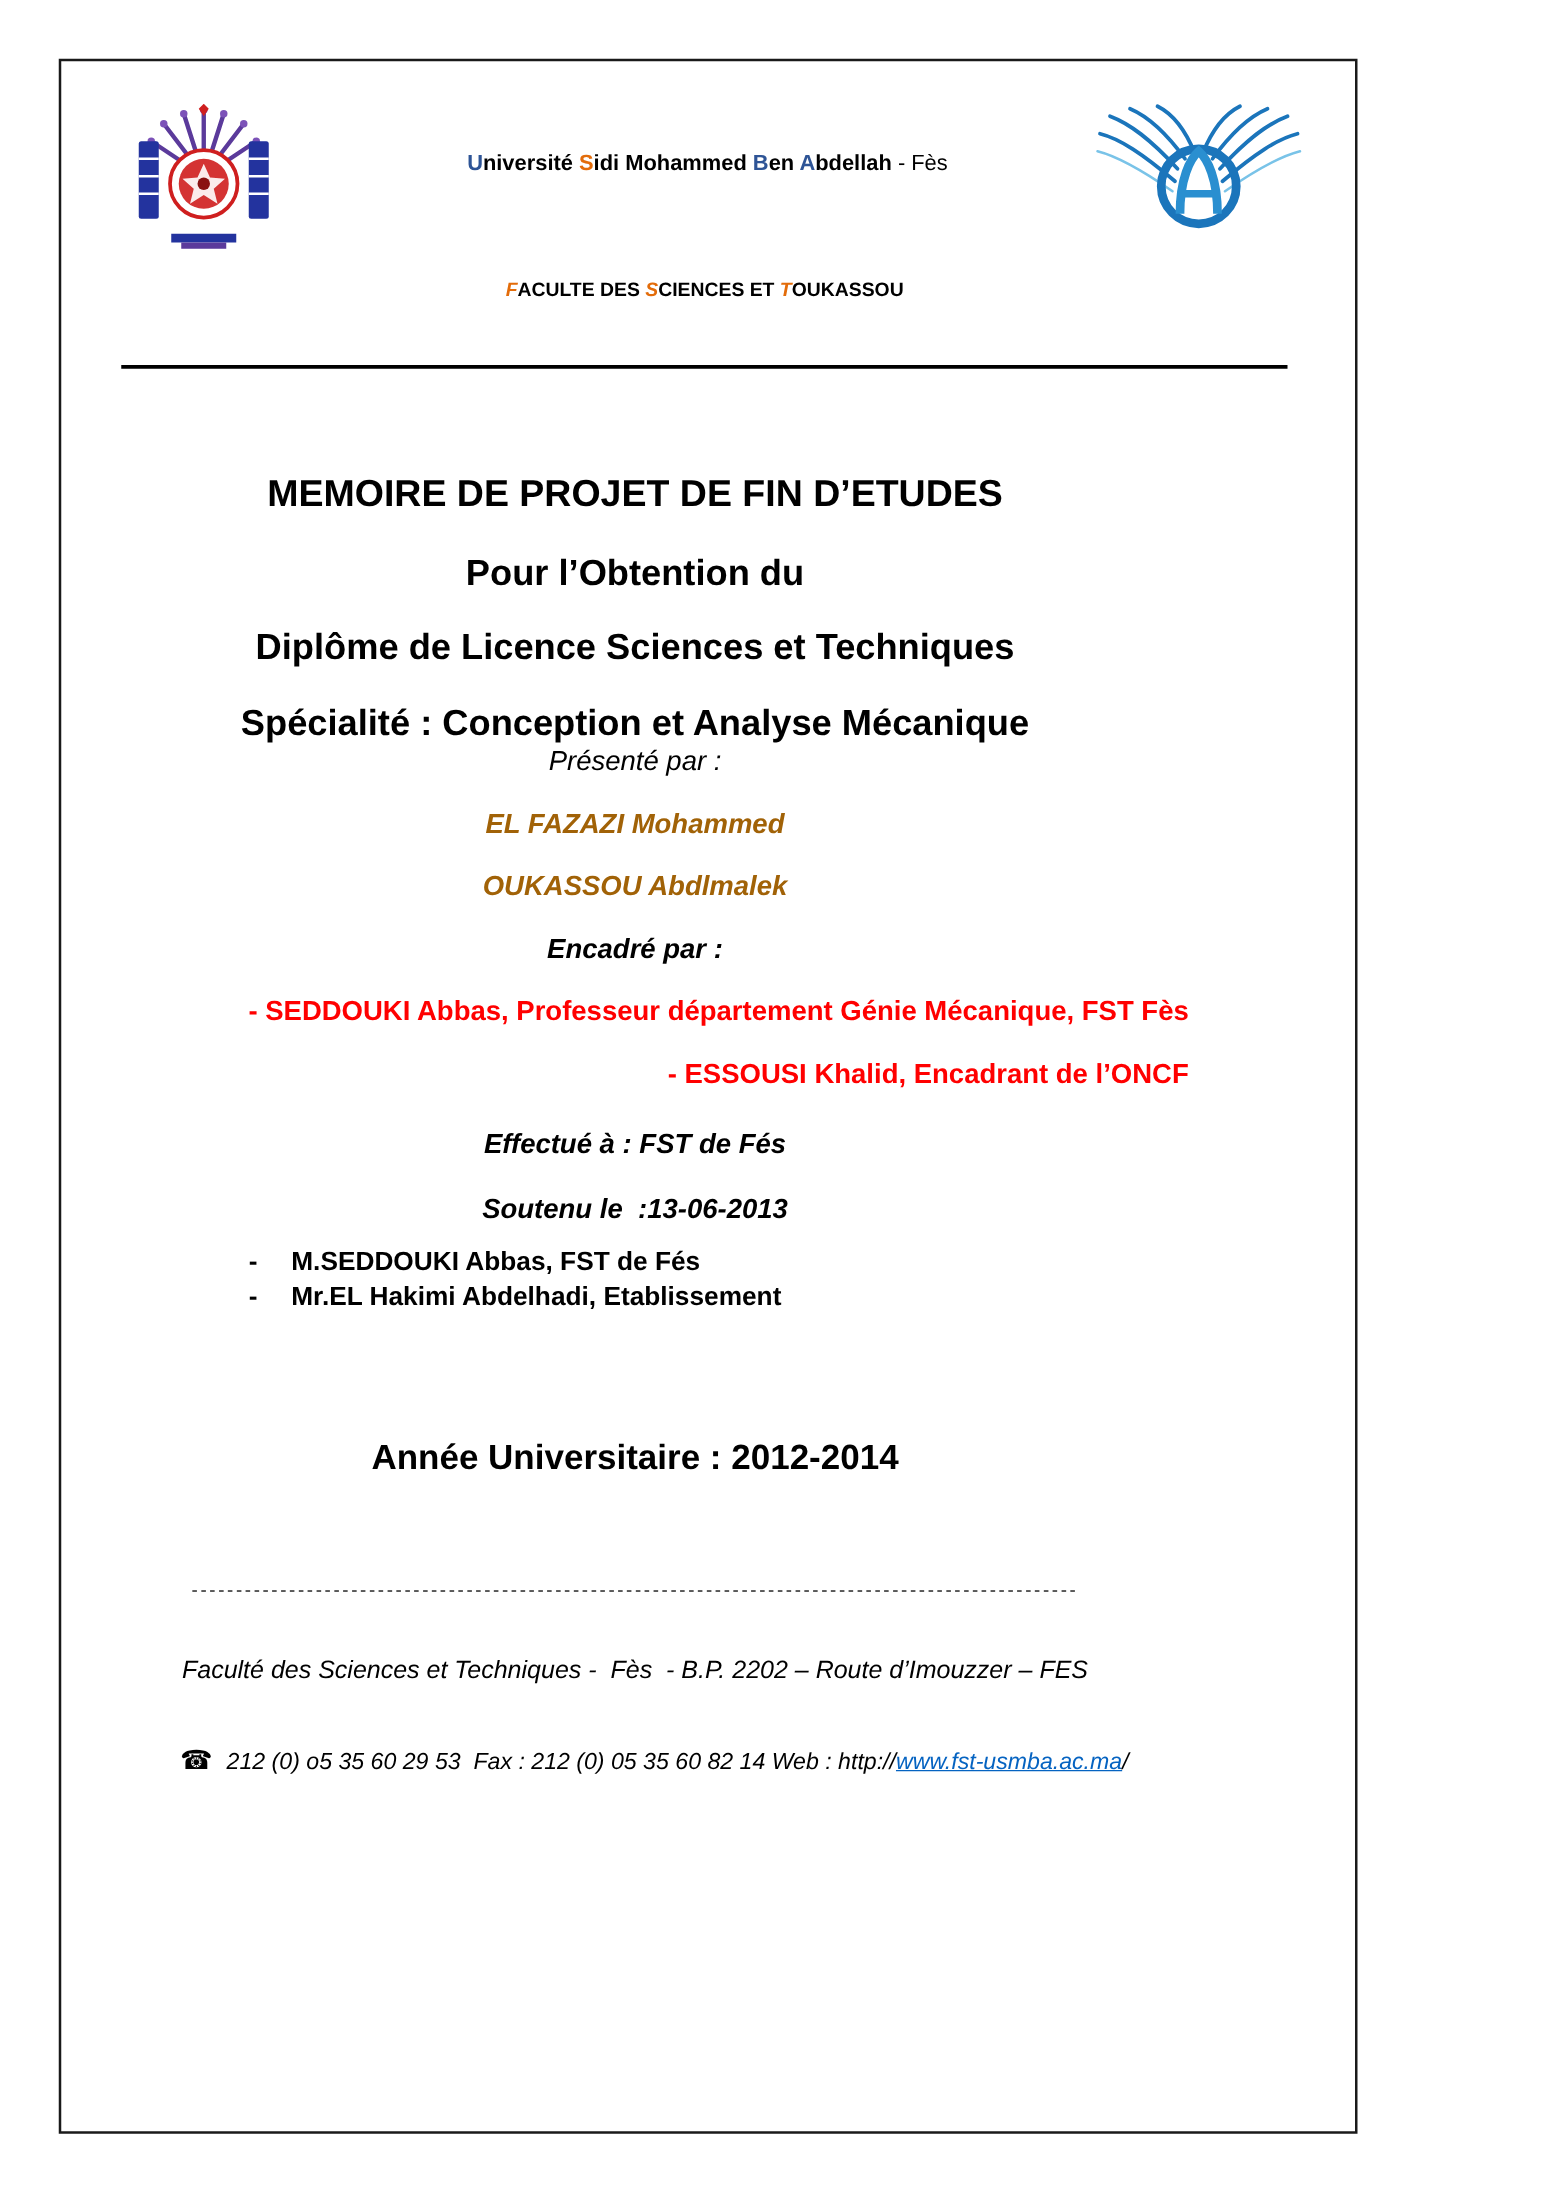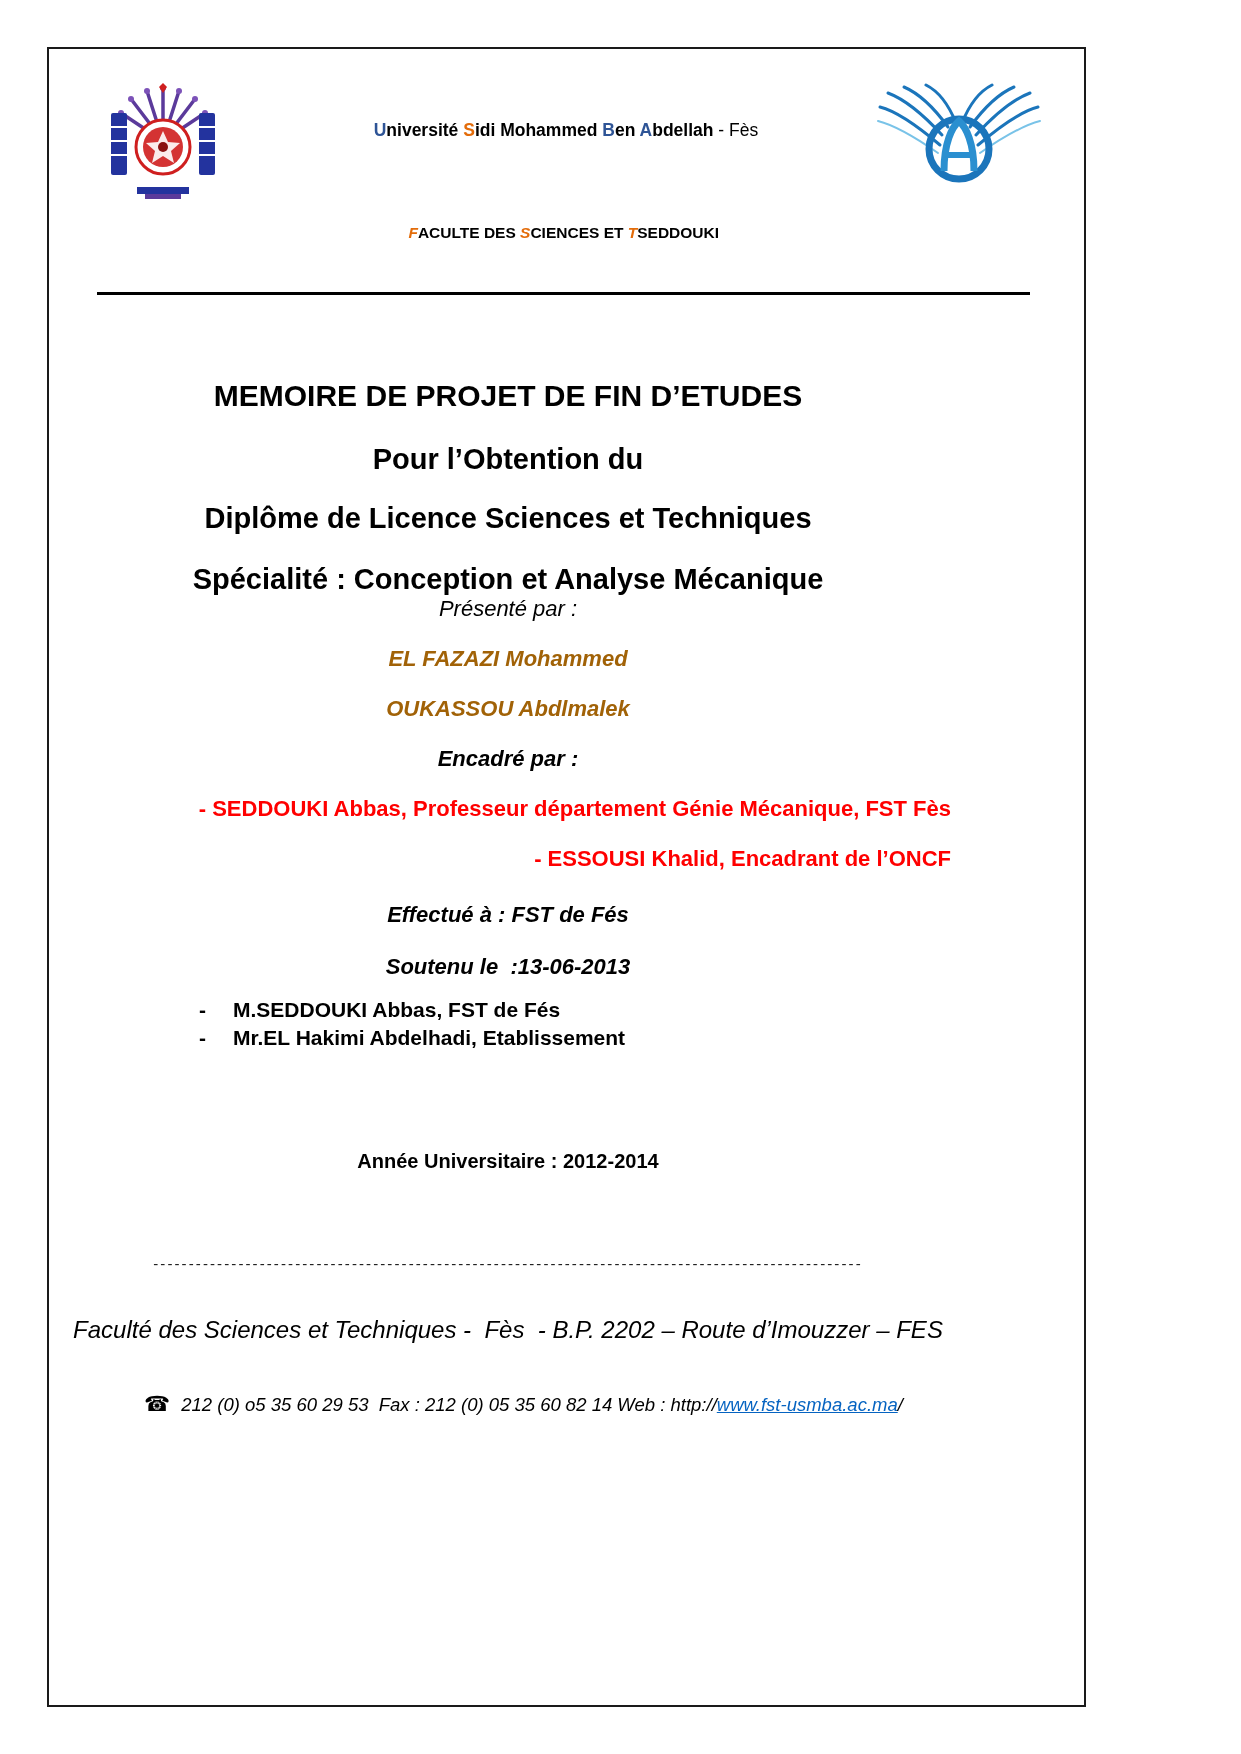--- a/index.html
+++ b/index.html
@@ -39,23 +39,23 @@
   .t-presente  { font-size: 22px; font-weight: normal; font-style: italic; }
   .t-author    { font-size: 22px; font-weight: bold; font-style: italic; color: #a16207; margin-top: 24px; }
   .t-encadre   { font-size: 22px; font-weight: bold; font-style: italic; margin-top: 24px; }
   .t-advisor   { font-size: 22px; font-weight: bold; color: #ff0000; margin-top: 24px; }
   .t-effectue  { font-size: 22px; font-weight: bold; font-style: italic; margin-top: 30px; }
   .t-soutenu   { font-size: 22px; font-weight: bold; font-style: italic; margin-top: 26px; }
   .t-jury      { font-size: 22px; font-weight: bold; margin-top: 46px; }
   .jury-list   { margin-top: 18px; }
   .jury-item   { display: flex; font-size: 21px; font-weight: bold; margin-left: 134px; margin-top: 4px; }
   .jury-dash   { width: 34px; }
-  .t-annee     { font-size: 20px; font-weight: bold; margin-top: 100px; text-align: center; }
+  .t-annee     { font-size: 28px; font-weight: bold; margin-top: 100px; text-align: center; }
   .t-separator { font-size: 15px; margin-top: 82px; letter-spacing: 2.1px; color: #222; overflow: hidden; }
-  .t-address   { font-size: 24px; font-style: italic; margin-top: 44px; }
+  .t-address   { font-size: 20px; font-style: italic; margin-top: 44px; }
   .t-phone     { font-size: 18.5px; font-style: italic; margin-top: 26px; }
   .link { color: #0563c1; text-decoration: underline; cursor: pointer; }
   .phone-icon { font-style: normal; font-size: 21px; margin-right: 6px; }
 </style>
 </head>
 <body>
 
 <div class="frame">
 
   <div class="header">
@@ -98,21 +98,21 @@
       <path d="M52 4 L56 0 L60 4 L56 10 Z" fill="#cf1f1f"></path>
       <rect x="30" y="104" width="52" height="7" fill="#23339e"></rect>
       <rect x="38" y="111" width="36" height="5" fill="#5b3a9b"></rect>
     </svg>
 
     <div class="header-center">
       <div class="uni-line">
         <span class="init-blue">U</span><span>niversité </span><span class="init-orange">S</span><span>idi Mohammed </span><span class="init-blue">B</span><span>en </span><span class="init-blue">A</span><span>bdellah</span><span class="suffix-normal"> - Fès</span>
       </div>
       <div class="fac-line">
-        <span class="fac-init">F</span><span>ACULTE DES </span><span class="fac-init">S</span><span>CIENCES ET </span><span class="fac-init">T</span><span>SEDDOUKI</span>
+        <span class="fac-init">F</span><span>ACULTE DES </span><span class="fac-init">S</span><span>CIENCES ET </span><span class="fac-init">T</span><span>OUKASSOU</span>
       </div>
     </div>
 
     <svg viewBox="0 0 170 112" width="170" height="112">
       <g stroke="#1b75bb" stroke-width="3" fill="none" stroke-linecap="round">
         <path d="M66 62 C40 40 22 28 6 24"></path>
         <path d="M68 52 C46 28 30 16 14 10"></path>
         <path d="M74 44 C58 22 44 10 30 4"></path>
         <path d="M82 40 C74 20 64 8 52 2"></path>
         <path d="M104 62 C130 40 148 28 164 24"></path>

